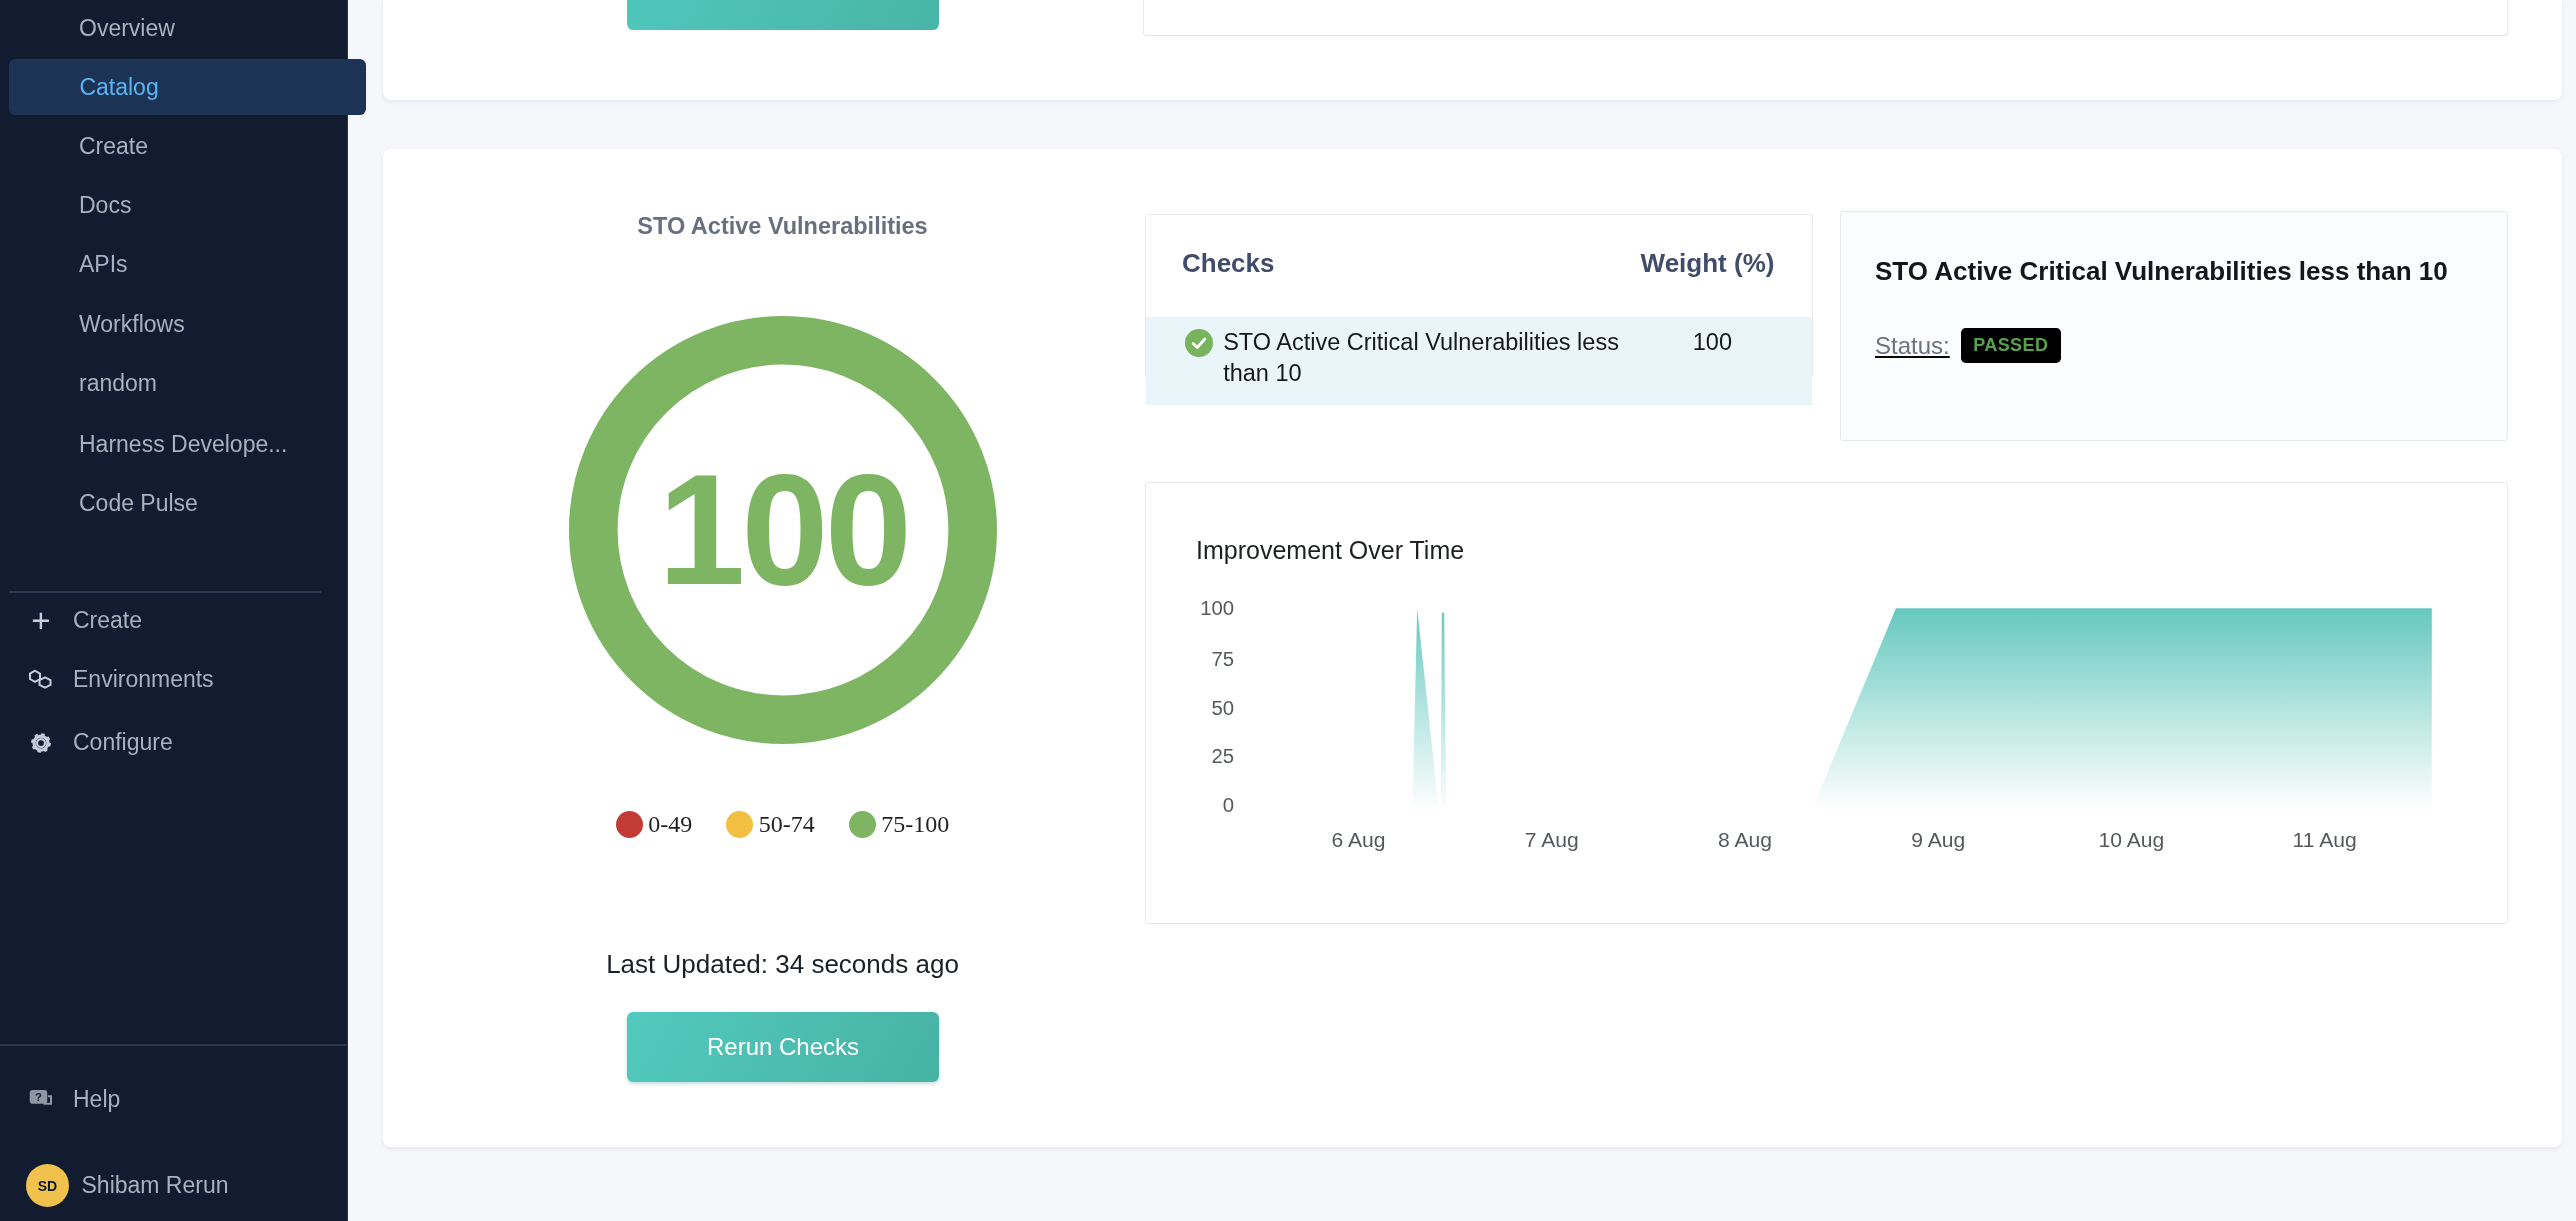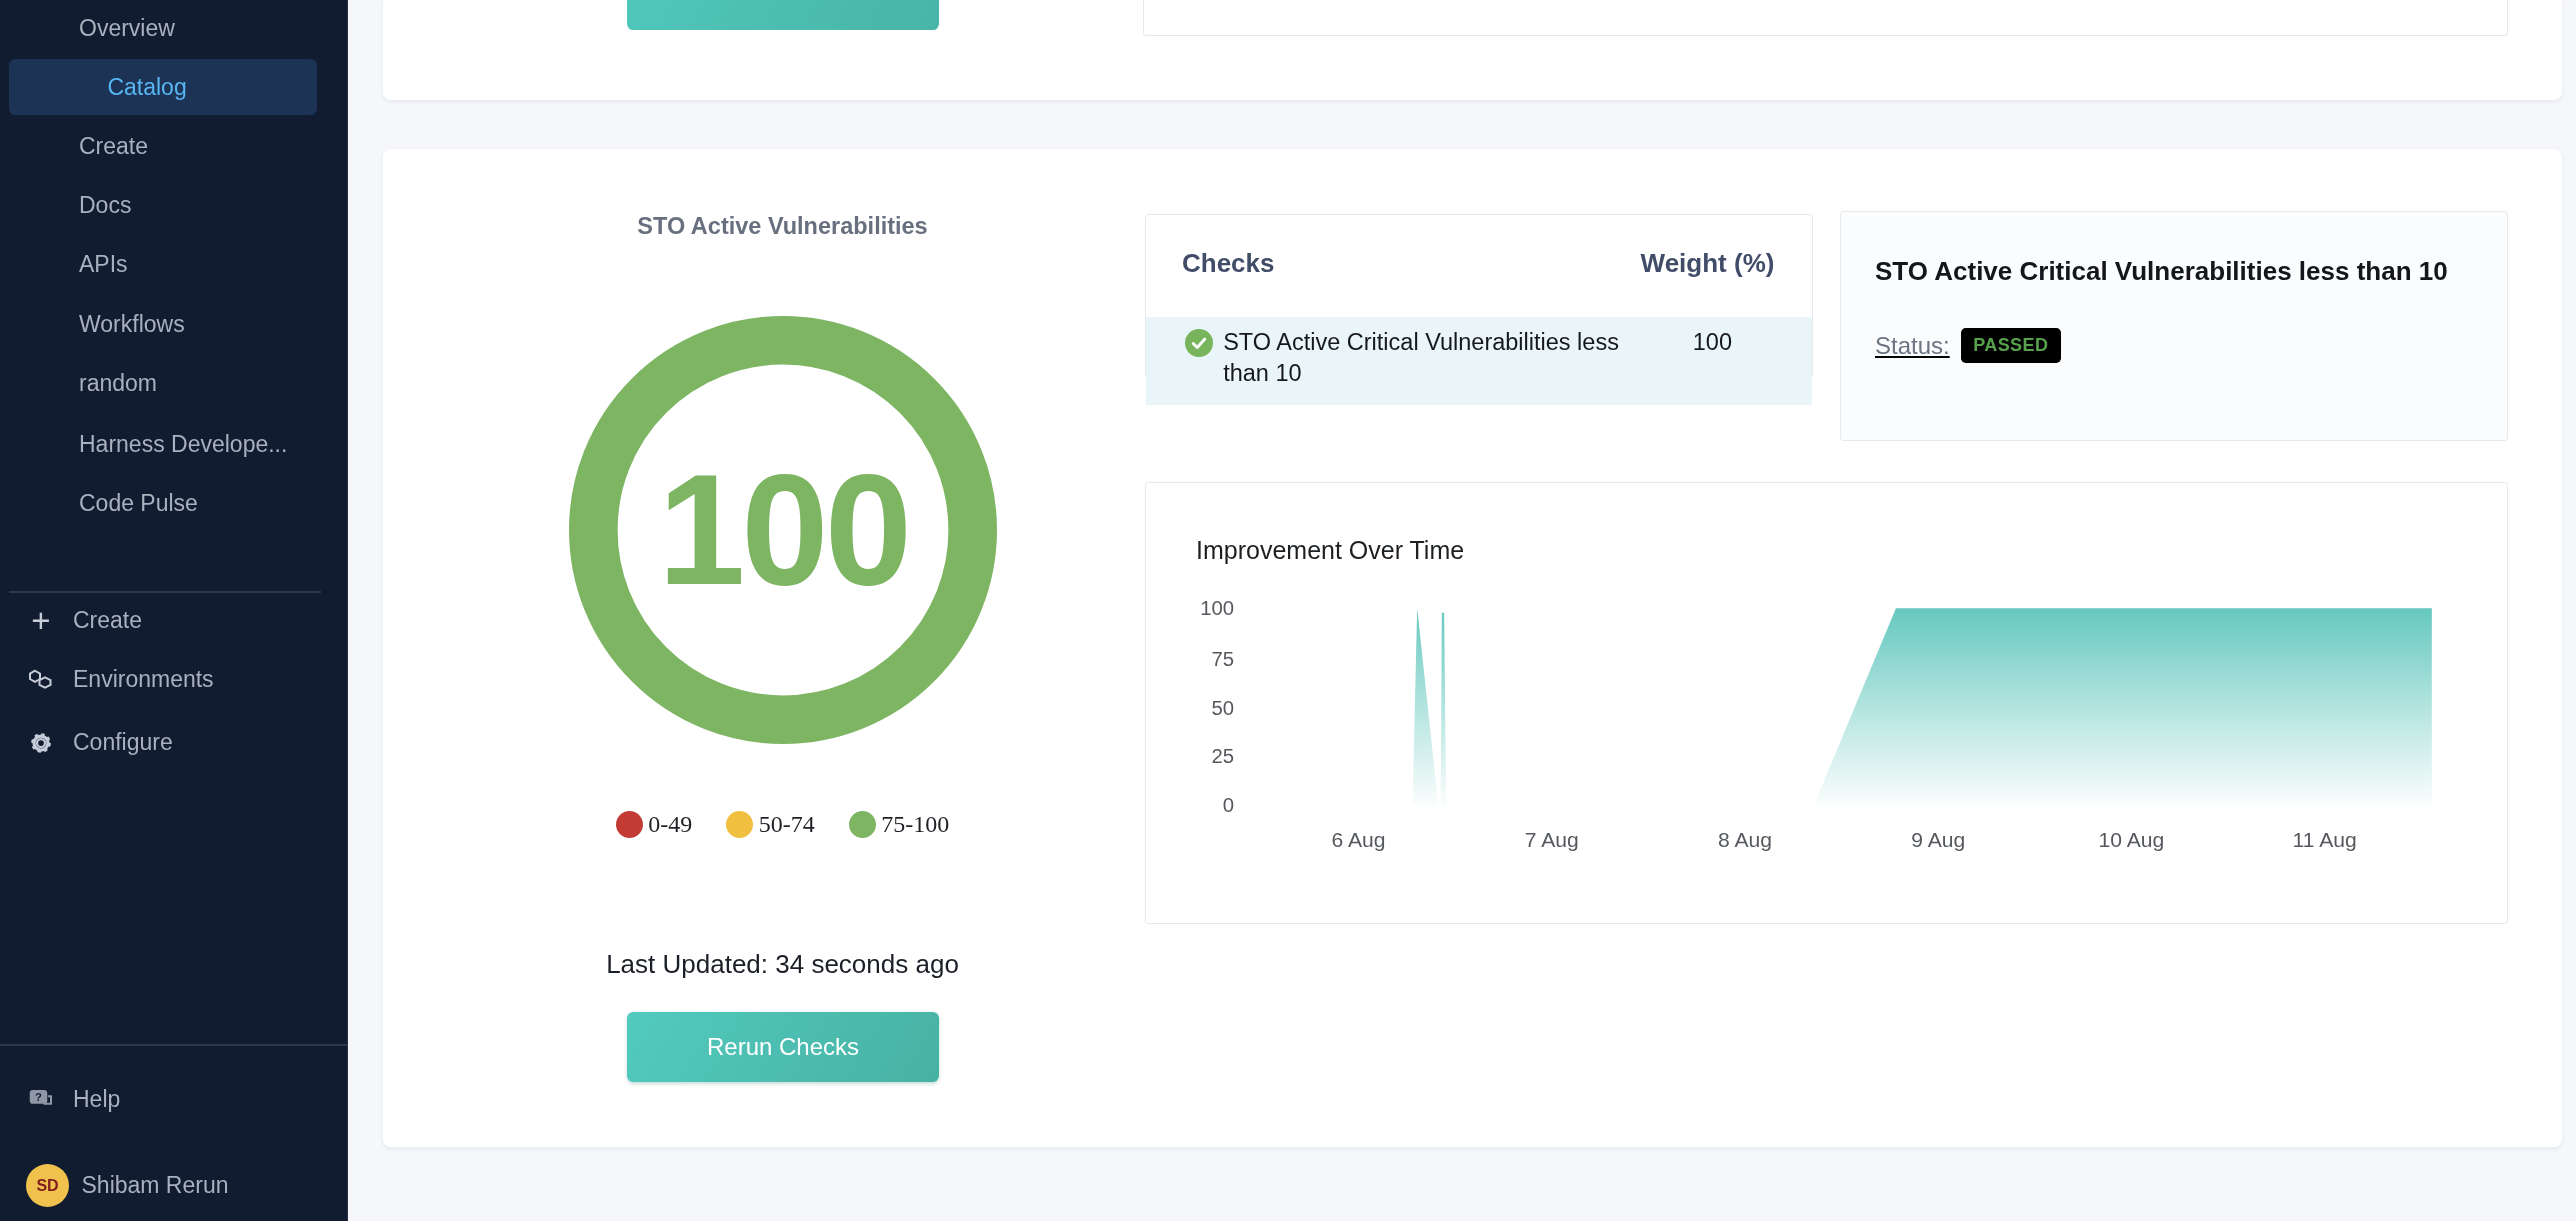--- a/index.html
+++ b/index.html
@@ -4,27 +4,27 @@
 <style>
   * { margin:0; padding:0; box-sizing:border-box; }
   html,body { width:2576px; height:1221px; overflow:hidden; }
   body { font-family:"Liberation Sans","DejaVu Sans",sans-serif; background:#f5f7fa; position:relative; }
   #app { position:absolute; inset:0; }
 
   
   .sidebar { position:absolute; left:0; top:0; width:348px; height:1221px; background:#111c30; border-right:0.8px solid #2a3347; }
   .nav-item { position:absolute; left:0; width:348px; height:56px; display:flex; align-items:center; padding-left:79px;
               font-size:23px; color:#a9b0bf; cursor:pointer; }
-  .nav-item.active-pill { left:9.4px; width:308px; background:#1d3355; border-radius:6.3px; color:#57b6f2; padding-left:98px; }
+  .nav-item.active-pill { left:9.4px; width:357px; background:#1d3355; border-radius:6.3px; color:#57b6f2; padding-left:70px; }
   .side-divider { position:absolute; height:1.6px; background:#2b3650; }
   .action-item { position:absolute; left:0; width:348px; height:47px; display:flex; align-items:center; gap:17px; padding-left:26px;
                  font-size:23px; color:#a9b0bf; cursor:pointer; }
   .action-icon { width:30px; height:30px; display:flex; align-items:center; justify-content:center; color:#c6ccd8; flex:0 0 30px; }
   .plus-glyph { font-size:33px; font-weight:300; line-height:30px; color:#c6ccd8; }
-  .avatar { width:43px; height:43px; border-radius:50%; background:#f0c24d; color:#7f1d1d; font-weight:bold; font-size:16px;
+  .avatar { width:43px; height:43px; border-radius:50%; background:#f0c24d; color:#0f172a; font-weight:bold; font-size:14px;
             display:flex; align-items:center; justify-content:center; flex:0 0 43px; }
   .user-row { gap:12.5px; padding-left:26px; }
 
   
   .card { position:absolute; background:#fff; box-shadow:0 1.6px 4.7px rgba(25,40,70,.07); }
   .top-card { left:383px; top:0; width:2179px; height:100px; border-radius:0 0 7.8px 7.8px; }
   .teal-sliver { position:absolute; left:244px; top:0; width:312px; height:30px; border-radius:0 0 6.3px 6.3px;
                  background:linear-gradient(120deg,#50c6ba,#48b5a8); }
   .topchart-sliver { position:absolute; left:760px; top:0; width:1365px; height:36px; background:#fff;
                      border:0.8px solid #e7e9ec; border-top:none; border-radius:0 0 3.1px 3.1px; }

